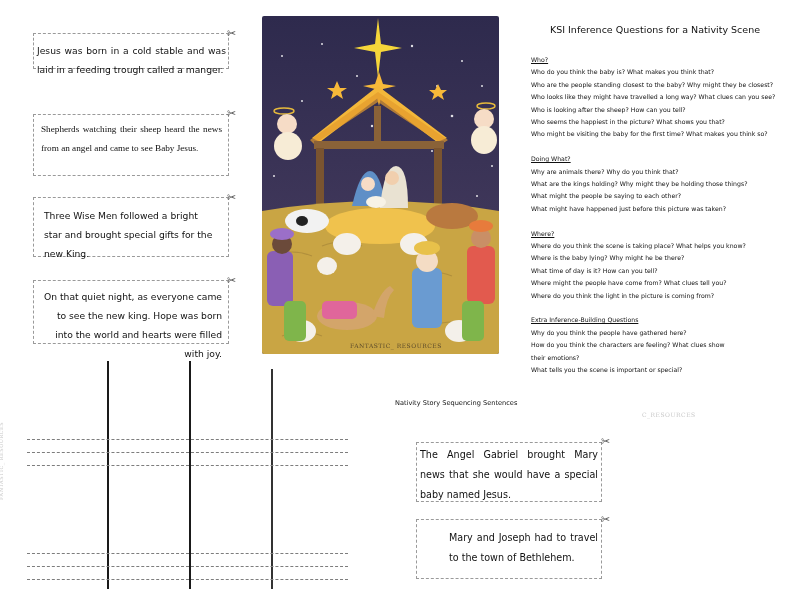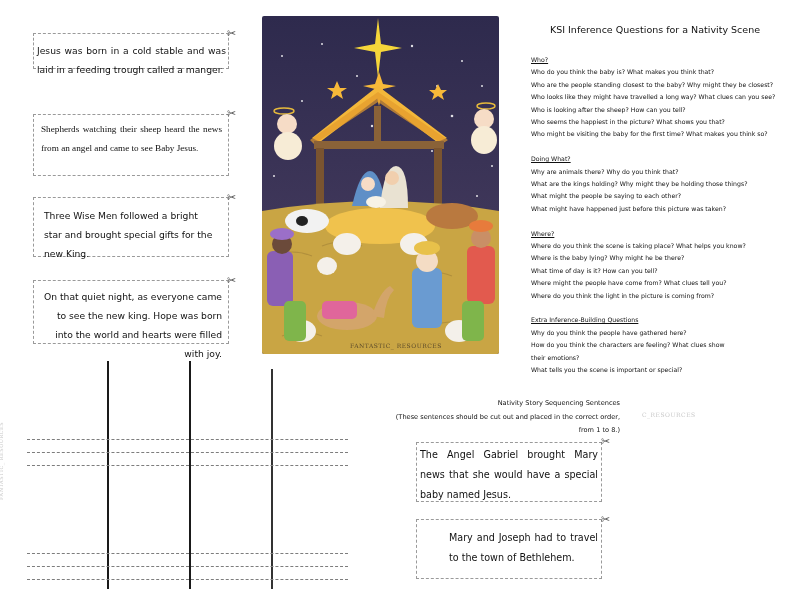--- a/index.html
+++ b/index.html
@@ -5,21 +5,21 @@
   html,body{margin:0;padding:0;}
   body{width:800px;height:600px;background:#ffffff;position:relative;overflow:hidden;font-family:"DejaVu Sans",sans-serif;color:#111;}
   .card{position:absolute;border:1px dashed #9a9a9a;box-sizing:border-box;font-size:9.2px;line-height:19px;color:#111;}
   .card .txt{display:block;}
   .scissors{position:absolute;font-size:11px;color:#555;line-height:11px;}
   #panel{position:absolute;left:262px;top:16px;width:237px;height:338px;overflow:hidden;border-radius:2px;}
   .q-title{position:absolute;left:520px;top:24px;width:270px;text-align:center;font-size:9.5px;color:#111;}
   .q-wrap{position:absolute;left:531px;top:54px;width:265px;font-size:6.2px;line-height:12.4px;color:#111;}
   .q-wrap .h{text-decoration:underline;}
   .q-wrap .gap{height:12.4px;}
-  .seq-title{position:absolute;left:395px;top:397px;width:225px;text-align:right;font-size:6.6px;line-height:13.5px;}
+  .seq-title{position:absolute;left:395px;top:397px;width:225px;text-align:left;font-size:6.6px;line-height:13.5px;}
   .wm{position:absolute;color:#c9c9c9;font-family:"DejaVu Serif",serif;font-size:6px;letter-spacing:0.5px;}
   .vline{position:absolute;width:2px;background:#1a1a1a;}
   .hline{position:absolute;left:27px;width:321px;height:0;border-top:1px dashed #7d7d7d;}
 </style>
 </head>
 <body>
 
 <div class="card" style="left:33px;top:33px;width:196px;height:36px;padding:7px 2px 0 3px;">
   <span class="txt" style="text-align:justify;">Jesus was born in a cold stable and was laid in a feeding trough called a manger.</span>
 </div>
@@ -184,21 +184,20 @@
   <div class="hline" style="top:452px;"></div>
   <div class="hline" style="top:465px;"></div>
   <div class="hline" style="top:553px;"></div>
   <div class="hline" style="top:566px;"></div>
   <div class="hline" style="top:579px;"></div>
   <div class="wm" style="left:-2px;top:500px;transform:rotate(-90deg);transform-origin:left top;font-size:5px;">FANTASTIC_ RESOURCES</div>
 </div>
 
 <div class="seq-title">
   <div>Nativity Story Sequencing Sentences</div>
-  <div>(These sentences should be cut out and placed in the correct order, from 1 to 8.)</div>
 </div>
 <div class="wm" style="left:642px;top:411px;">C_RESOURCES</div>
 
 <div class="card" style="left:416px;top:442px;width:186px;height:60px;padding:2px 3px 0 3px;font-size:9.6px;line-height:20px;">
   <span class="txt" style="text-align:justify;">The Angel Gabriel brought Mary news that she would have a special baby named Jesus.</span>
 </div>
 <span class="scissors" style="left:601px;top:436px;">✂</span>
 
 <div class="card" style="left:416px;top:519px;width:186px;height:60px;padding:8px 3px 0 3px;font-size:9.6px;line-height:20px;">
   <span class="txt" style="text-align:justify;margin-left:29px;">Mary and Joseph had to travel to the town of Bethlehem.</span>

